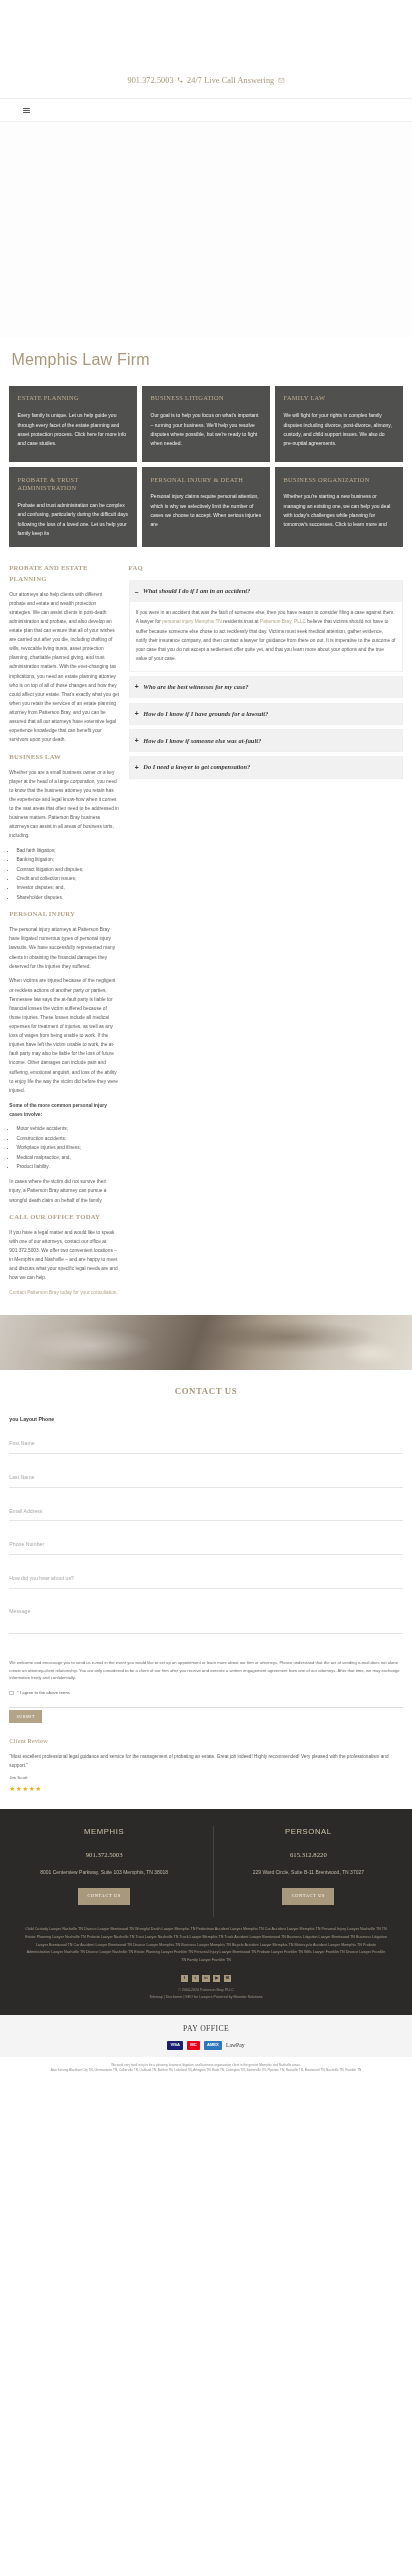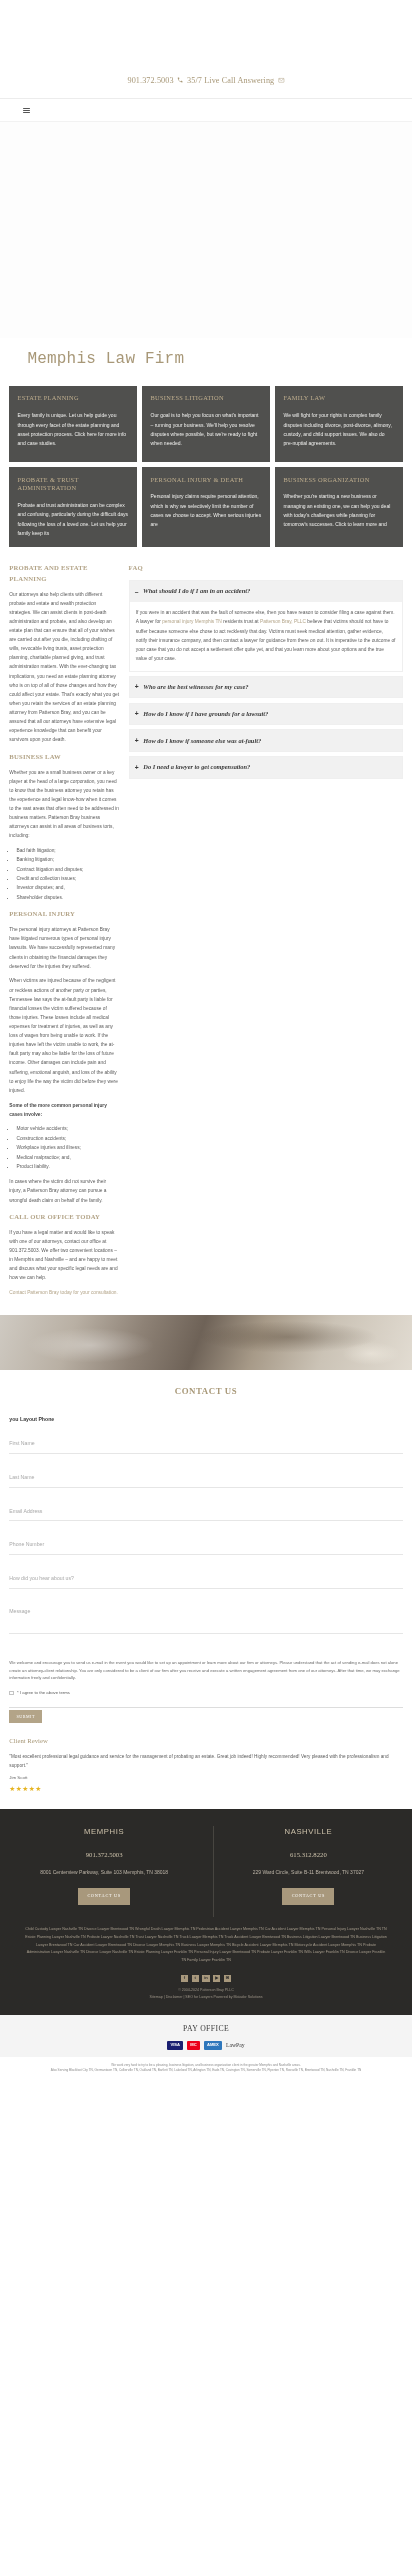--- a/index.html
+++ b/index.html
@@ -49,27 +49,26 @@
 
   
   .hero {
     height: 216px;
     background: #fdfdfd;
   }
 
   
   .areas-wrap { padding: 0 9.3px; }
   .areas-title {
-    font-family: Liberation Mono, monospace;
+    font-family: Liberation Sans, sans-serif;
     font-size: 16px;
     color: #a89878;
     font-weight: normal;
     padding: 9.3px 2.1px 13.4px 2.1px;
     letter-spacing: 0.2px;
-    margin-left: 16px;
   }
   .cards {
     display: grid;
     grid-template-columns: repeat(3, 1fr);
     gap: 5.2px 5.7px;
   }
   .card {
     background: #50504e;
     color: #fff;
     padding: 8.2px 8.2px 9.3px 8.2px;
@@ -366,21 +365,21 @@
 <body>
 
 <div class="topbar">
   <div class="topbar-inner">
     <span>901.372.5003</span>
     <span class="ico-phone">
       <svg width="6.2" height="6.2" viewBox="0 0 24 24" fill="#a89878">
           <path d="M6.6 10.8c1.4 2.8 3.8 5.1 6.6 6.6l2.2-2.2c.3-.3.7-.4 1-.2 1.1.4 2.3.6 3.6.6.6 0 1 .4 1 1V20c0 .6-.4 1-1 1C11 21 3 13 3 3c0-.6.4-1 1-1h3.4c.6 0 1 .4 1 1 0 1.2.2 2.4.6 3.6.1.3 0 .7-.2 1l-2.2 2.2z"></path>
         </svg>
     </span>
-    <span>35/7 Live Call Answering</span>
+    <span>24/7 Live Call Answering</span>
     <span class="ico-mail">
       <svg width="6.7" height="6.7" viewBox="0 0 24 24" fill="none" stroke="#a89878" stroke-width="1.6">
           <rect x="2.5" y="5" width="19" height="14" rx="1.5"></rect>
           <path d="M3 6l9 7 9-7"></path>
         </svg>
     </span>
   </div>
 </div>
 
 <div class="navbar">
@@ -554,21 +553,21 @@
   <div class="offices">
 
     <div class="office">
       <h4>MEMPHIS</h4>
       <div class="tel">901.372.5003</div>
       <div class="addr">8001 Centerview Parkway, Suite 103 Memphis, TN 38018</div>
       <span class="btn">CONTACT US</span>
     </div>
 
     <div class="office right">
-      <h4>NASHVILLE</h4>
+      <h4>PERSONAL</h4>
       <div class="tel">615.312.8220</div>
       <div class="addr">229 Ward Circle, Suite B-11 Brentwood, TN 37027</div>
       <span class="btn">CONTACT US</span>
     </div>
 
   </div>
 
   <div class="linkcloud"><a href="#">Child Custody Lawyer Nashville TN</a>  <a href="#">Divorce Lawyer Brentwood TN</a>  <a href="#">Wrongful Death Lawyer Memphis TN</a>  <a href="#">Pedestrian Accident Lawyer Memphis TN</a>  <a href="#">Car Accident Lawyer Memphis TN</a>  <a href="#">Personal Injury Lawyer Nashville TN</a>  <a href="#">TN Estate Planning Lawyer Nashville TN</a>  <a href="#">Probate Lawyer Nashville TN</a>  <a href="#">Trust Lawyer Nashville TN</a>  <a href="#">Truck Lawyer Memphis TN</a>  <a href="#">Truck Accident Lawyer Brentwood TN</a>  <a href="#">Business Litigation Lawyer Brentwood TN</a>  <a href="#">Business Litigation Lawyer Brentwood TN</a>  <a href="#">Car Accident Lawyer Brentwood TN</a>  <a href="#">Divorce Lawyer Memphis TN</a>  <a href="#">Business Lawyer Memphis TN</a>  <a href="#">Bicycle Accident Lawyer Memphis TN</a>  <a href="#">Motorcycle Accident Lawyer Memphis TN</a>  <a href="#">Probate Administration Lawyer Nashville TN</a>  <a href="#">Divorce Lawyer Nashville TN</a>  <a href="#">Estate Planning Lawyer Franklin TN</a>  <a href="#">Personal Injury Lawyer Brentwood TN</a>  <a href="#">Probate Lawyer Franklin TN</a>  <a href="#">Wills Lawyer Franklin TN</a>  <a href="#">Divorce Lawyer Franklin TN</a>  <a href="#">Family Lawyer Franklin TN</a></div>
 
   <div class="social">

